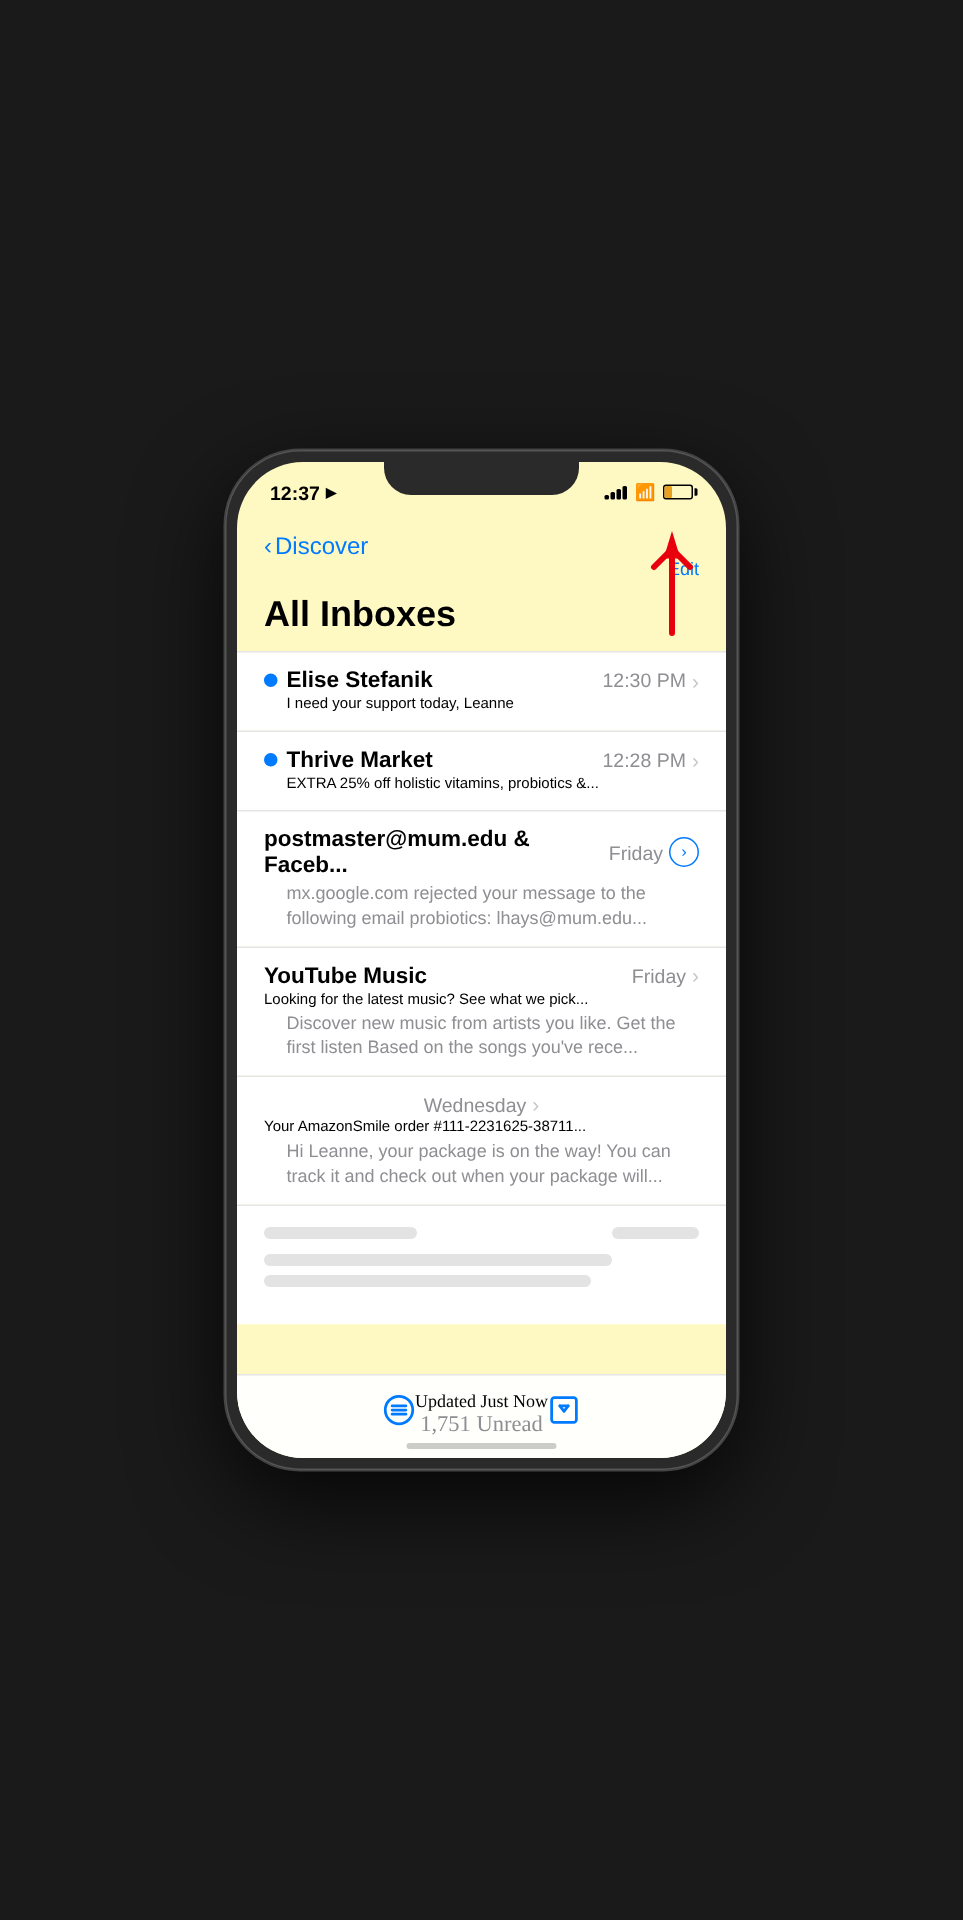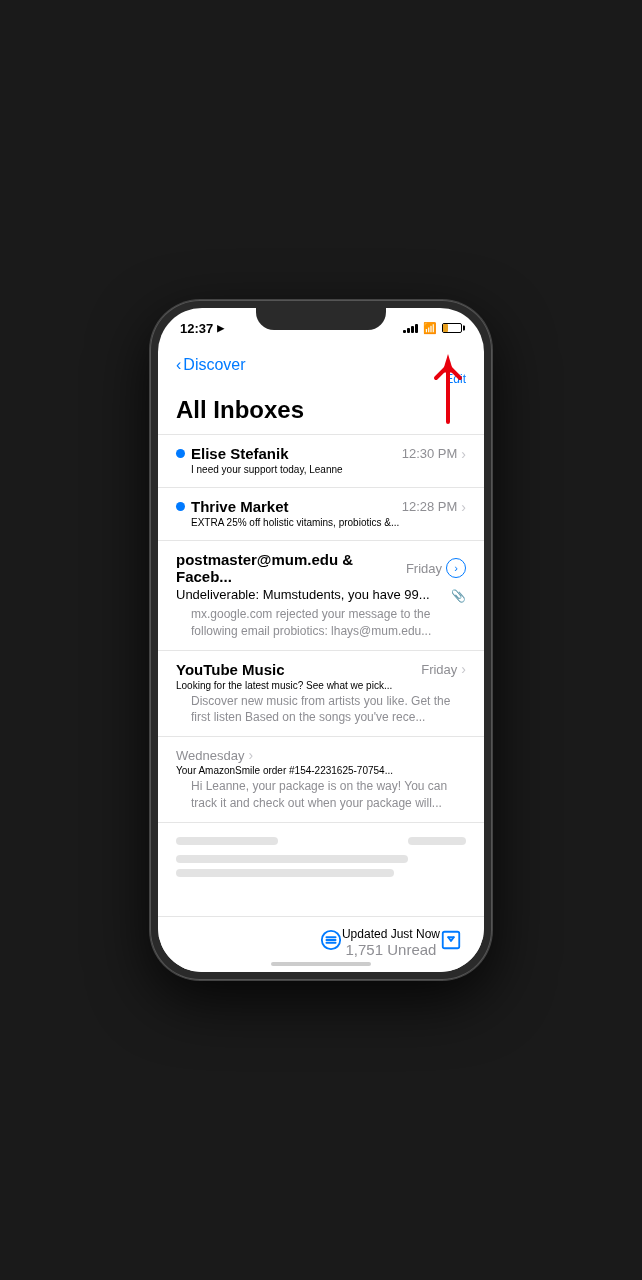--- a/index.html
+++ b/index.html
@@ -22,21 +22,21 @@
       box-shadow:
         0 0 0 1px #444,
         0 20px 60px rgba(0,0,0,0.8),
         inset 0 0 0 1px #555;
       position: relative;
     }
 
     .phone-inner {
       width: 100%;
       height: 100%;
-      background: #ffffff;
+      background: #fef9c3;
       border-radius: 44px;
       overflow: hidden;
       position: relative;
     }
 
     
     .notch {
       position: absolute;
       top: 0;
       left: 50%;
@@ -159,21 +159,21 @@
       padding: 10px 18px 10px 18px;
       border-top: 1px solid #e5e5e5;
       position: relative;
       background: #fff;
       display: flex;
       flex-direction: column;
     }
 
     .email-item-row1 {
       display: flex;
-      justify-content: space-between;
+      justify-content: center;
       align-items: center;
       margin-bottom: 2px;
     }
 
     .email-sender {
       font-size: 15px;
       font-weight: 700;
       color: #000;
       display: flex;
       align-items: center;
@@ -282,22 +282,23 @@
     .bottom-toolbar {
       position: absolute;
       bottom: 0;
       left: 0;
       right: 0;
       height: 56px;
       border-top: 1px solid #e5e5e5;
       background: rgba(255,255,255,0.95);
       display: flex;
       align-items: center;
-      justify-content: flex-end;
+      justify-content: center;
       padding: 4px 22px 8px;
+      font-family: Liberation Serif, serif;
     }
 
     .toolbar-center {
       text-align: center;
     }
 
     .toolbar-updated {
       font-size: 12px;
       font-weight: 500;
       color: #000;
@@ -404,24 +405,20 @@
       <div class="email-item">
         <div class="email-item-row1">
           <div class="email-sender" style="font-weight:700;">
             <span>postmaster@mum.edu &amp; Faceb...</span>
           </div>
           <div class="email-time">
             <span>Friday</span>
             <div class="circle-chevron">›</div>
           </div>
         </div>
-        <div class="email-item-row1" style="margin-bottom:2px;">
-          <div class="email-subject" style="margin-left:0; font-size:13px; color:#000;">Undeliverable: Mumstudents, you have 99...</div>
-          <span class="attachment-icon">📎</span>
-        </div>
         <div class="email-preview">mx.google.com rejected your message to the following email probiotics: lhays@mum.edu...</div>
       </div>
 
       <div class="email-item">
         <div class="email-item-row1">
           <div class="email-sender" style="font-weight:700;">
             <span>YouTube Music</span>
           </div>
           <div class="email-time">
             <span>Friday</span>
@@ -432,21 +429,21 @@
         <div class="email-preview">Discover new music from artists you like. Get the first listen Based on the songs you've rece...</div>
       </div>
 
       <div class="email-item">
         <div class="email-item-row1">
           <div class="email-time">
             <span>Wednesday</span>
             <span class="email-chevron">›</span>
           </div>
         </div>
-        <div class="email-subject" style="margin-left:0;">Your AmazonSmile order #154-2231625-70754...</div>
+        <div class="email-subject" style="margin-left:0;">Your AmazonSmile order #111-2231625-38711...</div>
         <div class="email-preview">Hi Leanne, your package is on the way! You can track it and check out when your package will...</div>
       </div>
 
       <div class="email-item-blurred">
         <div class="blur-lines">
           <div style="display:flex; justify-content:space-between; margin-bottom:4px;">
             <div class="blur-line" style="width:35%;"></div>
             <div class="blur-line" style="width:20%;"></div>
           </div>
           <div class="blur-line" style="width:80%;"></div>

